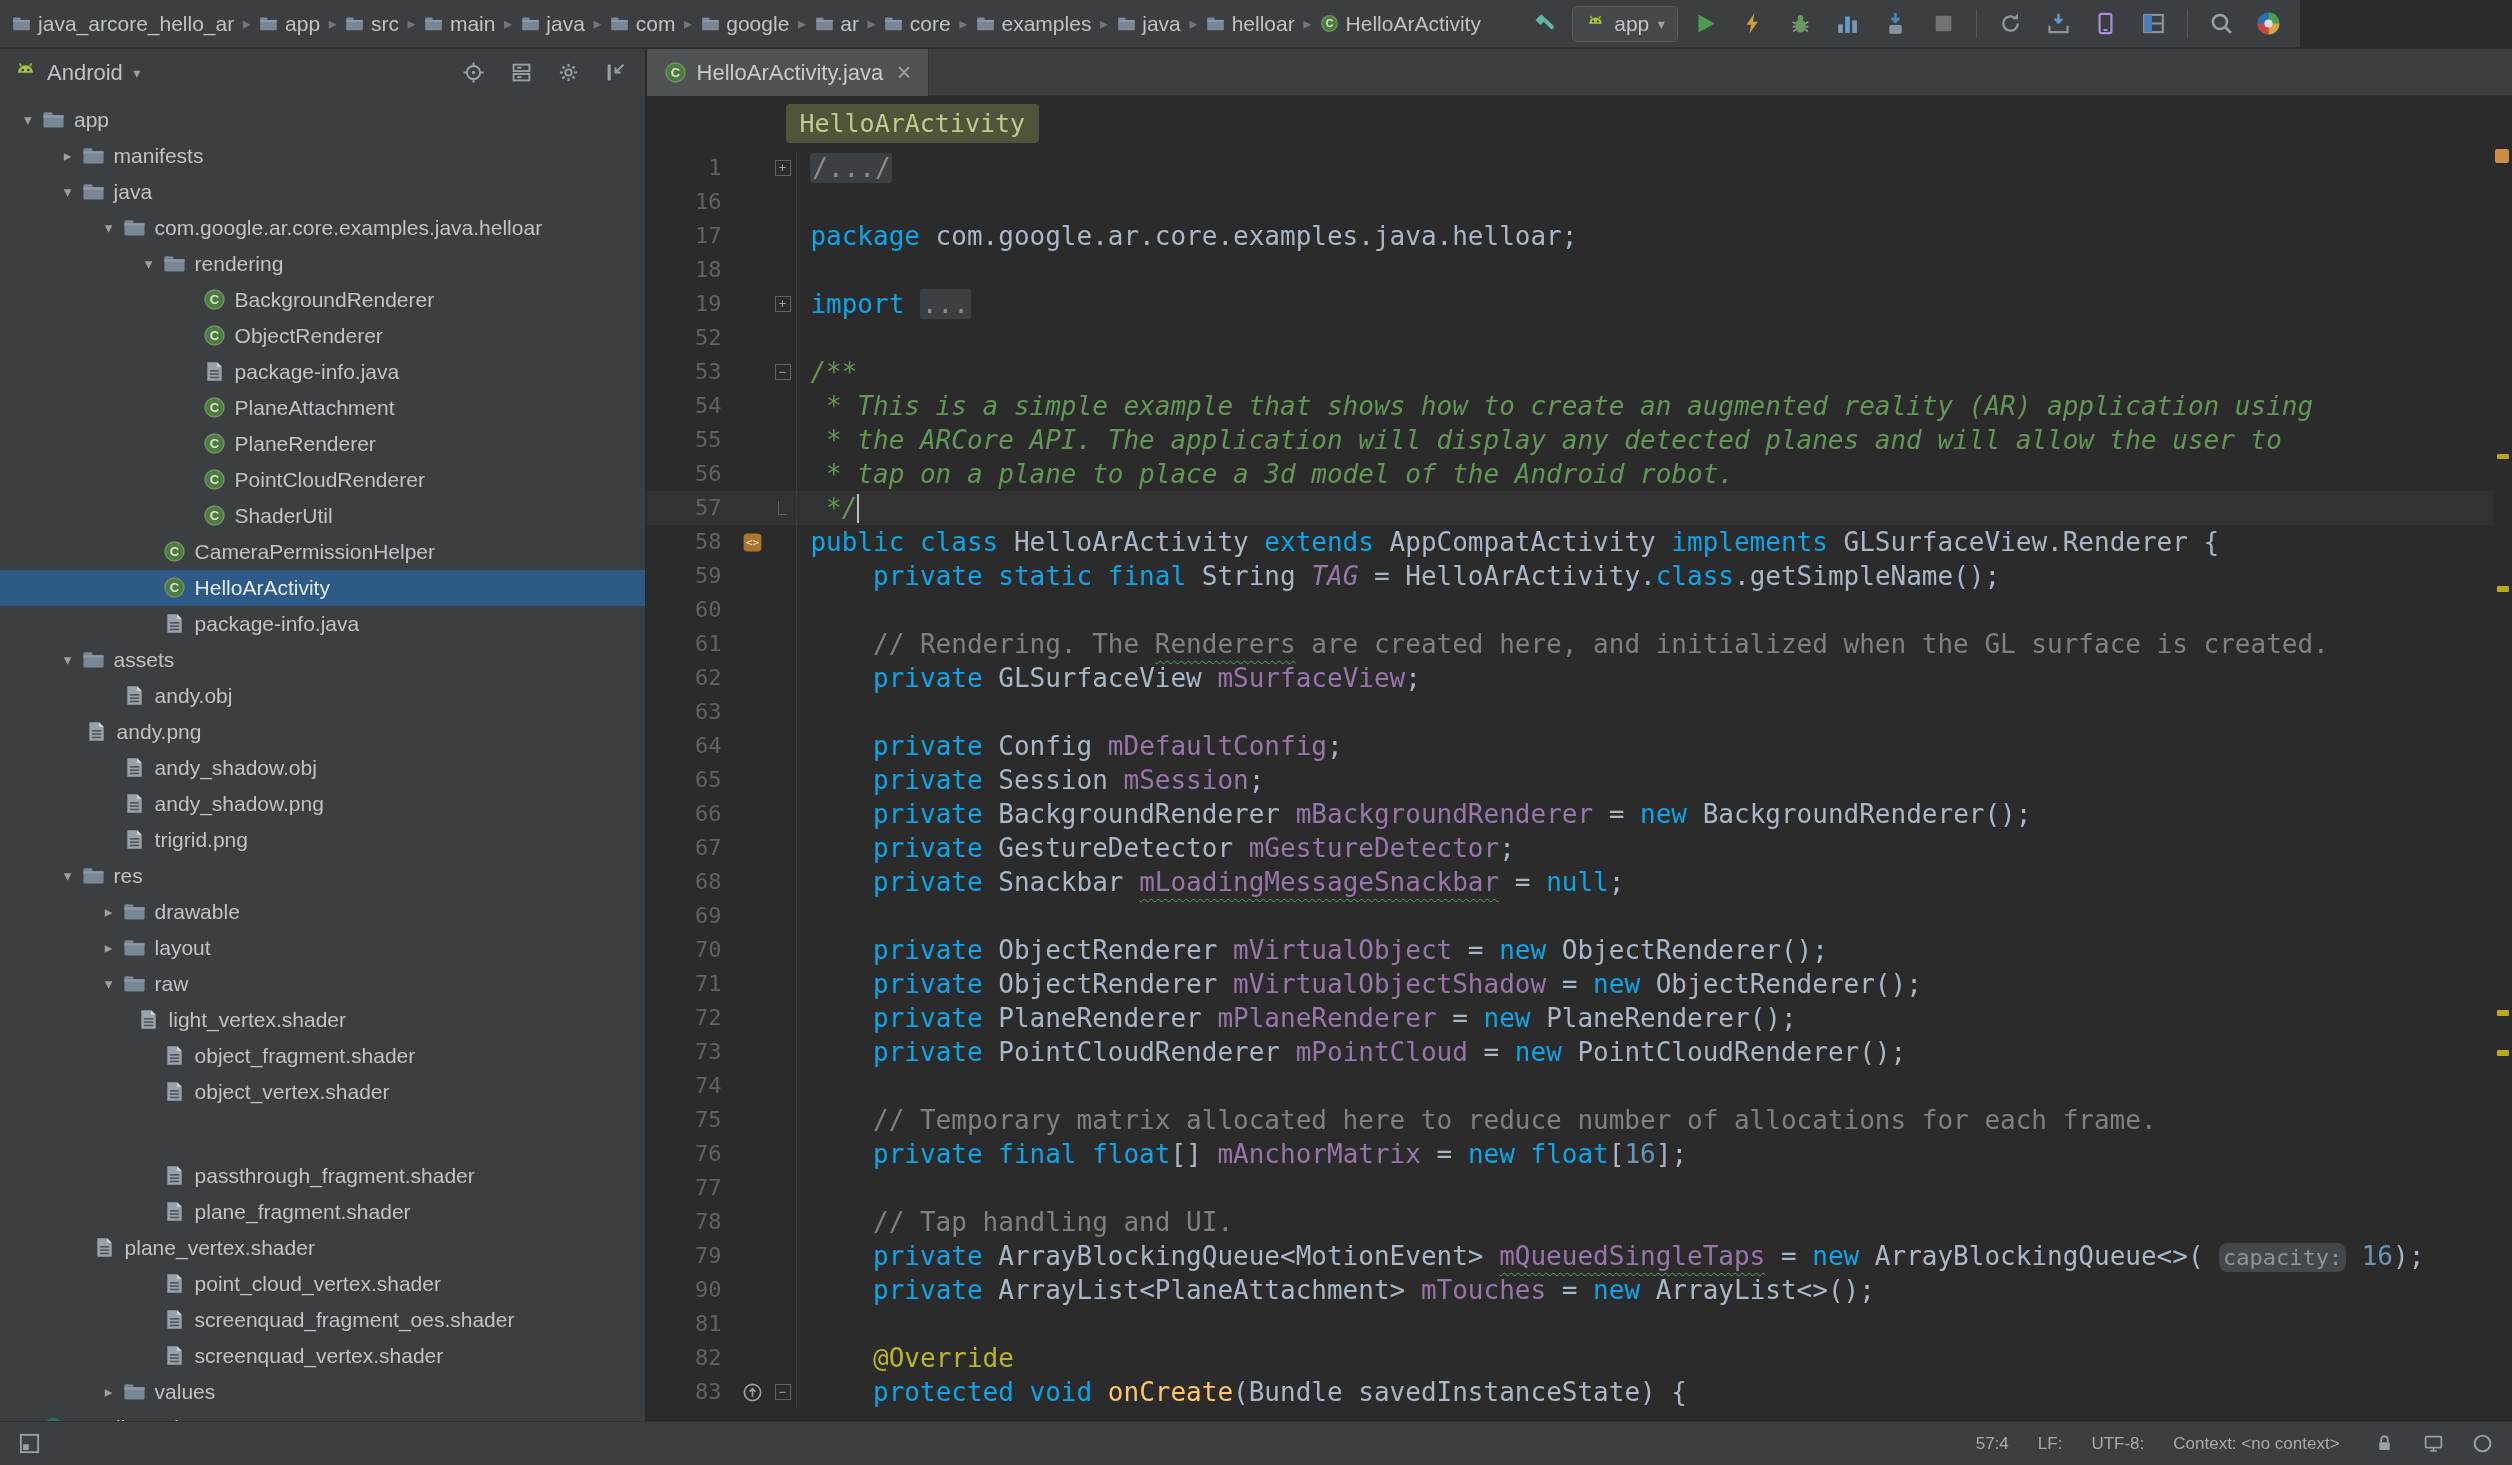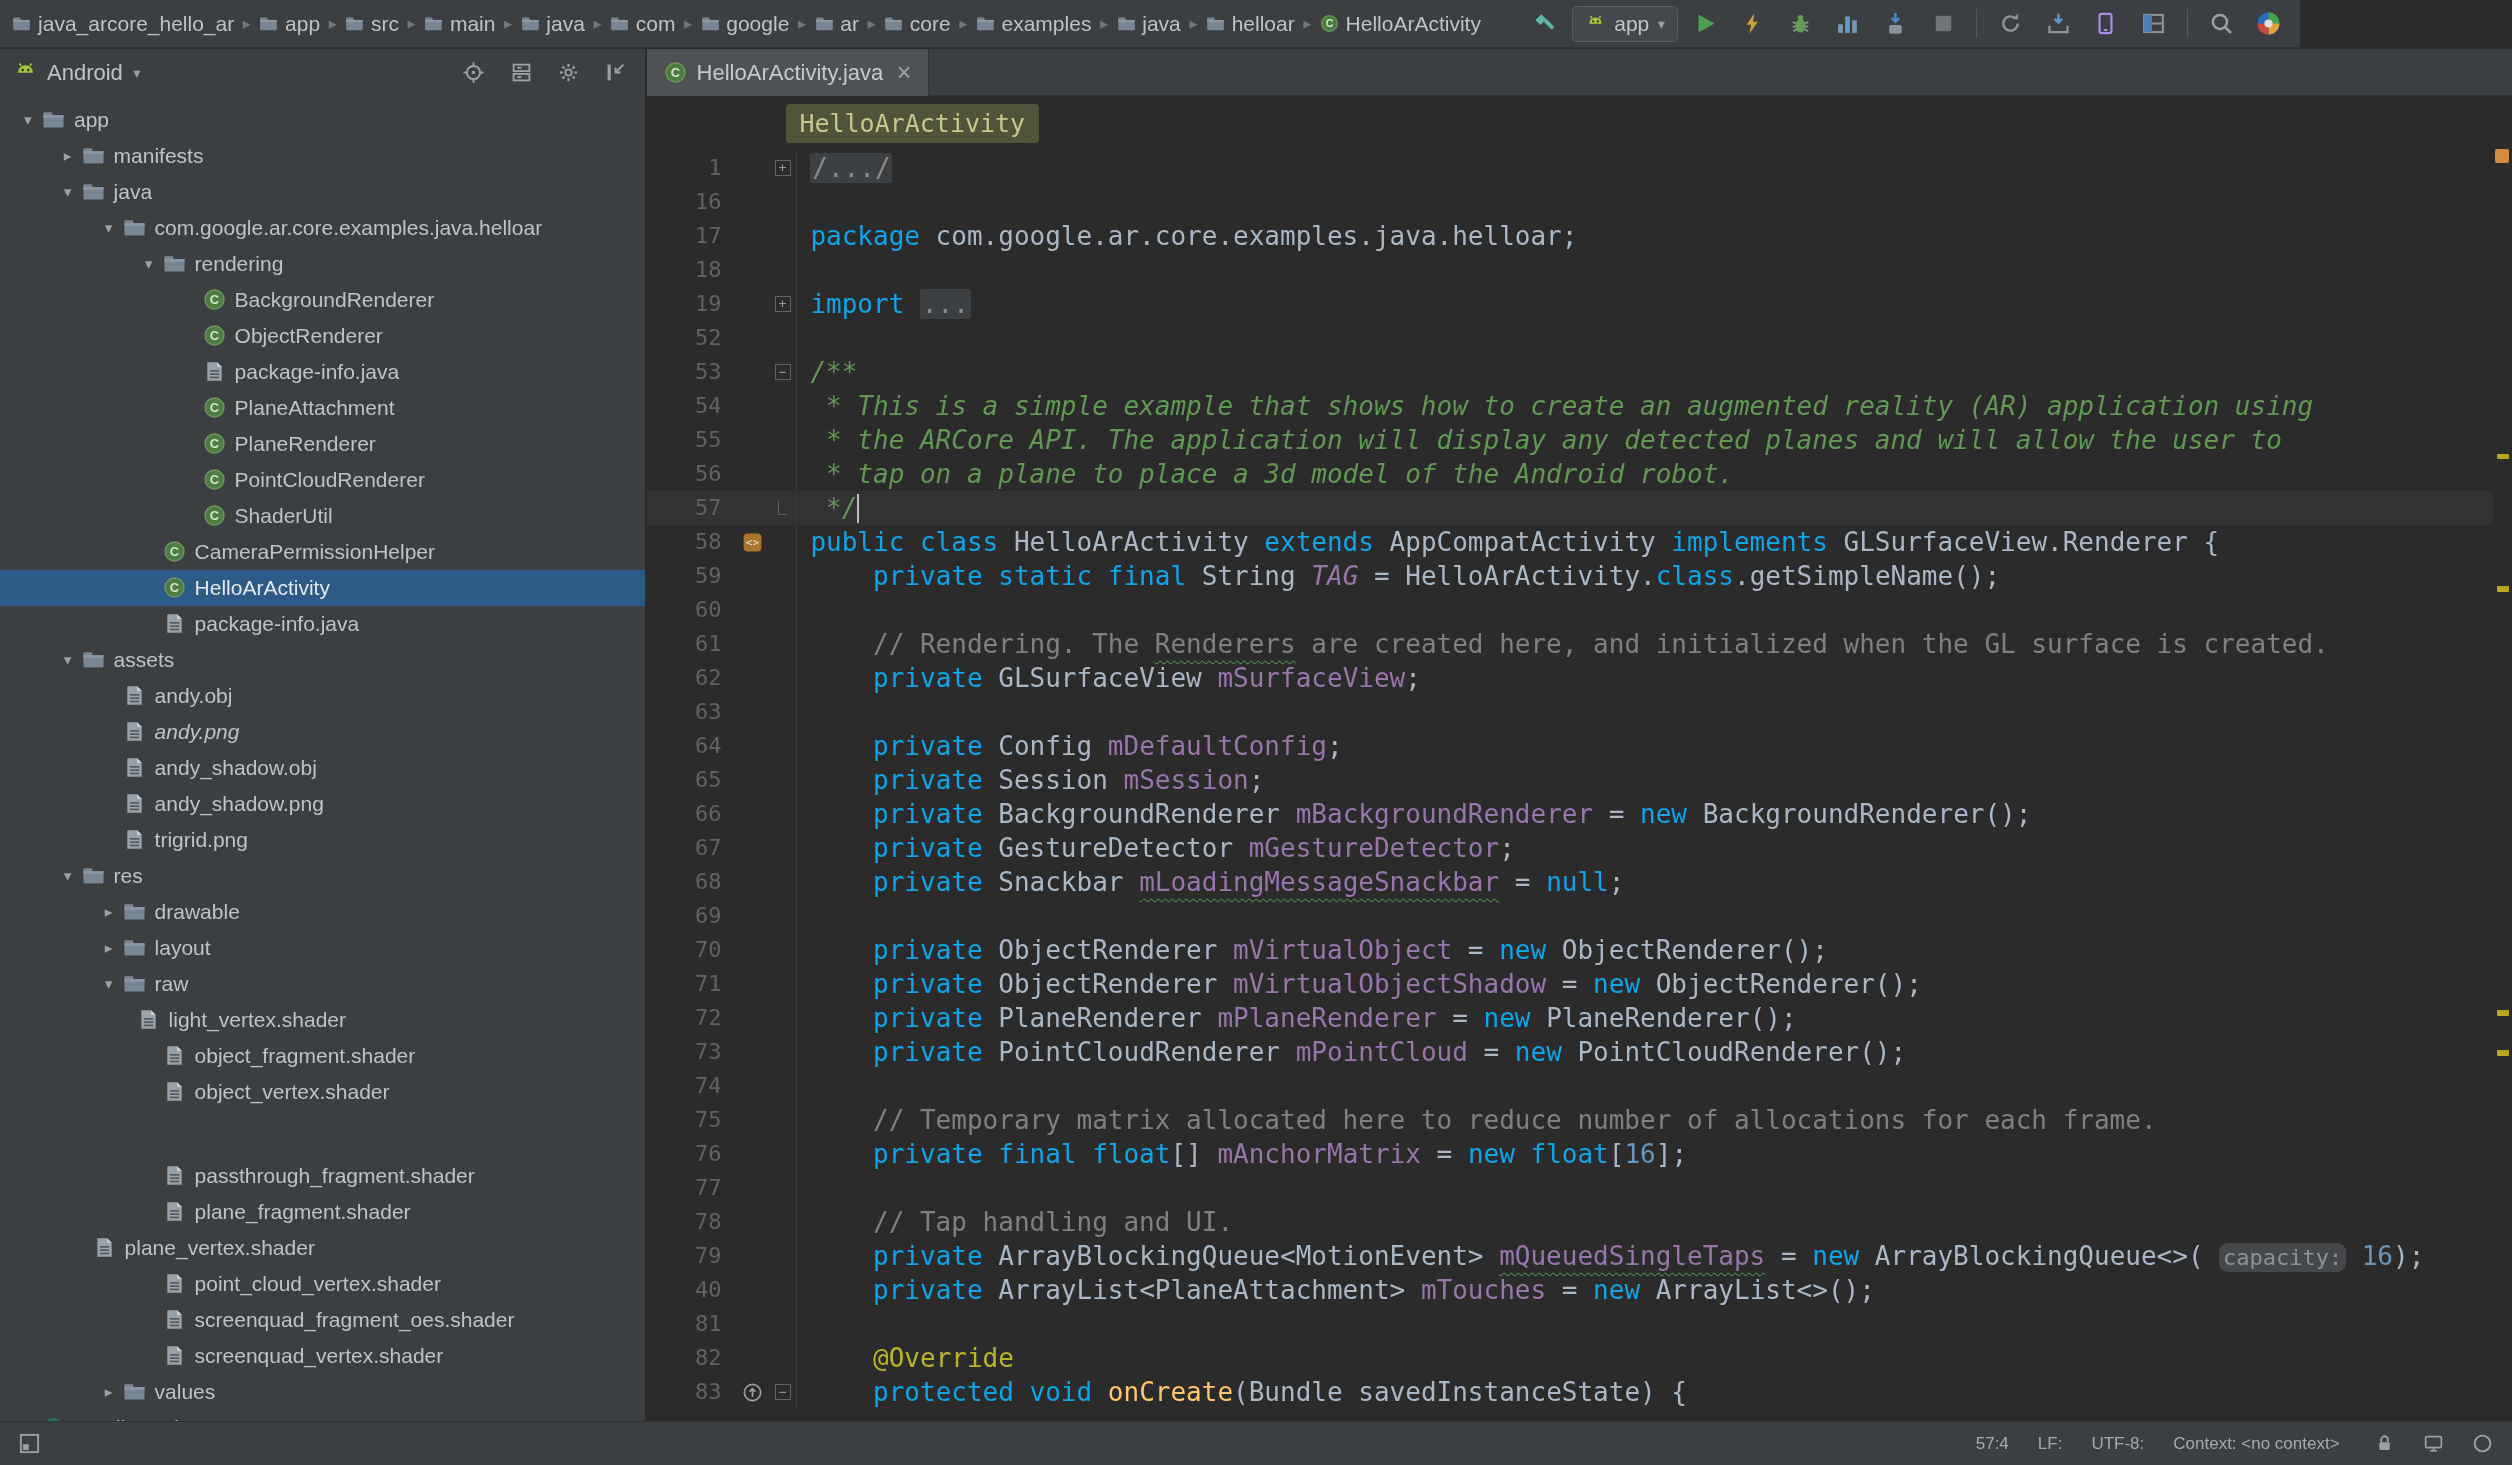--- a/index.html
+++ b/index.html
@@ -638,21 +638,21 @@
           <svg viewBox="0 0 16 16" width="23" height="23">
             <path d="M3 1.5h6.8L13 4.7v9.8H3z" fill="#98a2aa"></path>
             <path d="M9.8 1.5L13 4.7H9.8z" fill="#cdd4d9"></path>
             <rect x="4.8" y="7" width="6.4" height="1.1" fill="#50565b"></rect>
             <rect x="4.8" y="9.3" width="6.4" height="1.1" fill="#50565b"></rect>
             <rect x="4.8" y="11.6" width="6.4" height="1.1" fill="#50565b"></rect>
           </svg>
         </span>
         <span class="tlbl">andy.obj</span>
       </div>
-      <div class="trow" style="padding-left: 94px; font-style: italic;">
+      <div class="trow" style="padding-left: 56px;">
         <span class="tchev"></span>
         <span class="ic">
           <svg viewBox="0 0 16 16" width="23" height="23">
             <path d="M3 1.5h6.8L13 4.7v9.8H3z" fill="#98a2aa"></path>
             <path d="M9.8 1.5L13 4.7H9.8z" fill="#cdd4d9"></path>
             <rect x="4.8" y="7" width="6.4" height="1.1" fill="#50565b"></rect>
             <rect x="4.8" y="9.3" width="6.4" height="1.1" fill="#50565b"></rect>
             <rect x="4.8" y="11.6" width="6.4" height="1.1" fill="#50565b"></rect>
           </svg>
         </span>
@@ -1092,21 +1092,21 @@
           <span class="gfold"></span>
           <span class="ctext"><span class="s-cmt">    // Tap handling and UI.</span></span>
         </div>
         <div class="crow">
           <span class="gnum">79</span>
           <span class="gico"></span>
           <span class="gfold"></span>
           <span class="ctext"><span class="s-d">    </span><span class="s-kw">private</span><span class="s-d"> ArrayBlockingQueue&lt;MotionEvent&gt; </span><span class="s-fld s-typo">mQueuedSingleTaps</span><span class="s-d"> = </span><span class="s-kw">new</span><span class="s-d"> ArrayBlockingQueue&lt;&gt;( </span><span class="s-hint">capacity:</span><span class="s-d"> </span><span class="s-num">16</span><span class="s-d">);</span></span>
         </div>
         <div class="crow">
-          <span class="gnum">40</span>
+          <span class="gnum">90</span>
           <span class="gico"></span>
           <span class="gfold"></span>
           <span class="ctext"><span class="s-d">    </span><span class="s-kw">private</span><span class="s-d"> ArrayList&lt;PlaneAttachment&gt; </span><span class="s-fld">mTouches</span><span class="s-d"> = </span><span class="s-kw">new</span><span class="s-d"> ArrayList&lt;&gt;();</span></span>
         </div>
         <div class="crow">
           <span class="gnum">81</span>
           <span class="gico"></span>
           <span class="gfold"></span>
           <span class="ctext"></span>
         </div>

